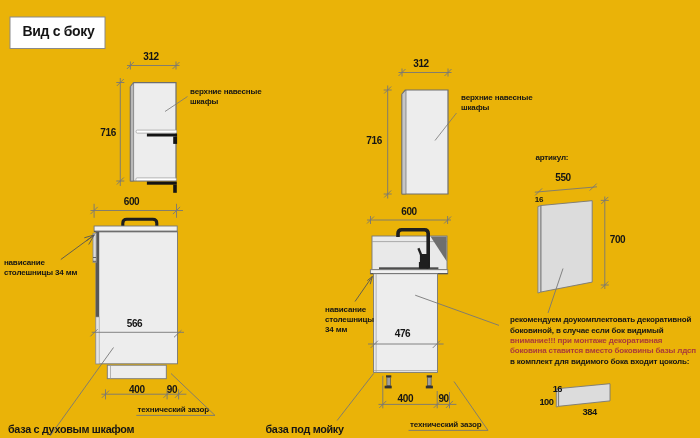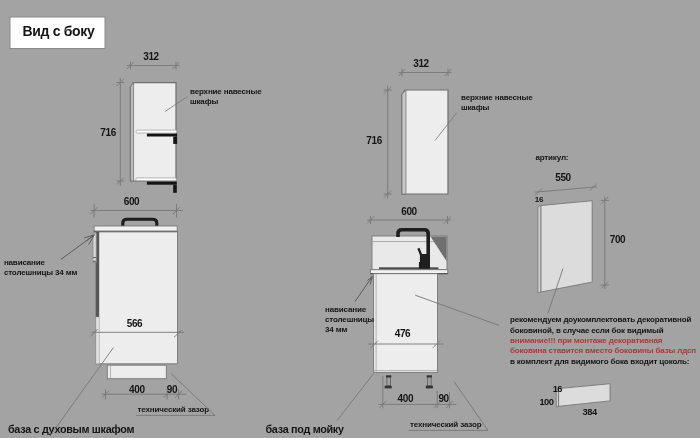--- a/index.html
+++ b/index.html
@@ -1,16 +1,16 @@
 <!DOCTYPE html>
 <html><head>
 <meta charset="utf-8">
 <style>
   html,body{margin:0;padding:0;background:#fff;}
-  #page{position:relative;width:700px;height:438px;background:#a3a3a3;overflow:hidden;}
+  #page{position:relative;width:700px;height:438px;background:#eab308;overflow:hidden;}
   svg{position:absolute;left:0;top:0;}
   text{font-family:"Liberation Sans",sans-serif;font-weight:bold;fill:#151515;}
   .d{font-size:10px;letter-spacing:-0.35px;}
   .s{font-size:8px;letter-spacing:-0.15px;}
   .cap{font-size:10.8px;letter-spacing:-0.3px;}
   .red{fill:#a93b3b;}
   .p{font-size:9.3px;letter-spacing:-0.5px;}
 </style>
 </head>
 <body>

